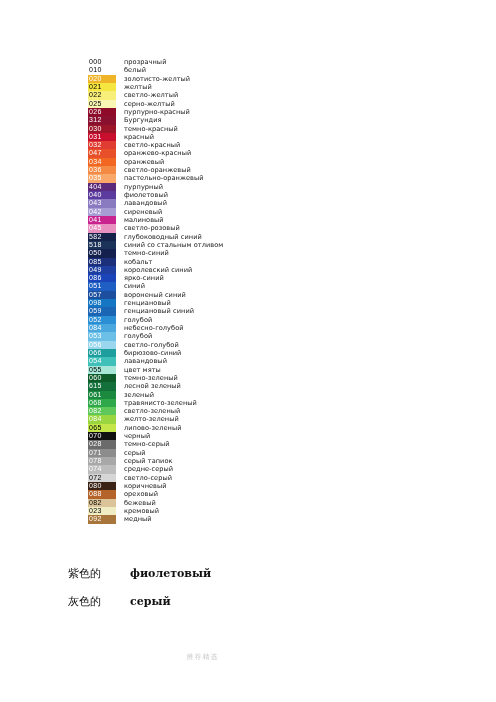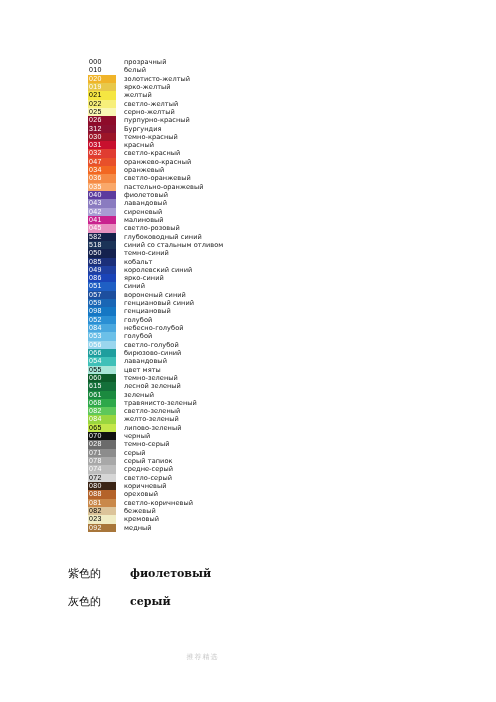--- a/index.html
+++ b/index.html
@@ -118,26 +118,20 @@
         </div>
         <span class="color-name">белый</span>
       </div>
       <div class="color-row">
         <div class="swatch" style="background: rgb(240, 180, 41);">
           <span class="swatch-code" style="color: rgb(255, 255, 255);">020</span>
         </div>
         <span class="color-name">золотисто-желтый</span>
       </div>
       <div class="color-row">
-        <div class="swatch" style="background: rgb(232, 200, 74);">
-          <span class="swatch-code" style="color: rgb(255, 255, 255);">019</span>
-        </div>
-        <span class="color-name">ярко-желтый</span>
-      </div>
-      <div class="color-row">
         <div class="swatch" style="background: rgb(245, 230, 66);">
           <span class="swatch-code" style="color: rgb(0, 0, 0);">021</span>
         </div>
         <span class="color-name">желтый</span>
       </div>
       <div class="color-row">
         <div class="swatch" style="background: rgb(247, 239, 122);">
           <span class="swatch-code" style="color: rgb(0, 0, 0);">022</span>
         </div>
         <span class="color-name">светло-желтый</span>
@@ -196,20 +190,26 @@
         </div>
         <span class="color-name">светло-оранжевый</span>
       </div>
       <div class="color-row">
         <div class="swatch" style="background: rgb(249, 168, 106);">
           <span class="swatch-code" style="color: rgb(255, 255, 255);">035</span>
         </div>
         <span class="color-name">пастельно-оранжевый</span>
       </div>
       <div class="color-row">
+        <div class="swatch" style="background: rgb(91, 42, 122);">
+          <span class="swatch-code" style="color: rgb(255, 255, 255);">404</span>
+        </div>
+        <span class="color-name">пурпурный</span>
+      </div>
+      <div class="color-row">
         <div class="swatch" style="background: rgb(92, 59, 158);">
           <span class="swatch-code" style="color: rgb(255, 255, 255);">040</span>
         </div>
         <span class="color-name">фиолетовый</span>
       </div>
       <div class="color-row">
         <div class="swatch" style="background: rgb(138, 123, 192);">
           <span class="swatch-code" style="color: rgb(255, 255, 255);">043</span>
         </div>
         <span class="color-name">лавандовый</span>
@@ -274,32 +274,32 @@
         </div>
         <span class="color-name">синий</span>
       </div>
       <div class="color-row">
         <div class="swatch" style="background: rgb(29, 79, 158);">
           <span class="swatch-code" style="color: rgb(255, 255, 255);">057</span>
         </div>
         <span class="color-name">вороненый синий</span>
       </div>
       <div class="color-row">
+        <div class="swatch" style="background: rgb(21, 119, 196);">
+          <span class="swatch-code" style="color: rgb(255, 255, 255);">098</span>
+        </div>
+        <span class="color-name">генциановый</span>
+      </div>
+      <div class="color-row">
         <div class="swatch" style="background: rgb(26, 102, 181);">
           <span class="swatch-code" style="color: rgb(255, 255, 255);">059</span>
         </div>
         <span class="color-name">генциановый синий</span>
       </div>
       <div class="color-row">
-        <div class="swatch" style="background: rgb(21, 119, 196);">
-          <span class="swatch-code" style="color: rgb(255, 255, 255);">098</span>
-        </div>
-        <span class="color-name">генциановый</span>
-      </div>
-      <div class="color-row">
         <div class="swatch" style="background: rgb(42, 143, 212);">
           <span class="swatch-code" style="color: rgb(255, 255, 255);">052</span>
         </div>
         <span class="color-name">голубой</span>
       </div>
       <div class="color-row">
         <div class="swatch" style="background: rgb(74, 168, 223);">
           <span class="swatch-code" style="color: rgb(255, 255, 255);">084</span>
         </div>
         <span class="color-name">небесно-голубой</span>
@@ -416,26 +416,20 @@
         <div class="swatch" style="background: rgb(59, 36, 21);">
           <span class="swatch-code" style="color: rgb(255, 255, 255);">080</span>
         </div>
         <span class="color-name">коричневый</span>
       </div>
       <div class="color-row">
         <div class="swatch" style="background: rgb(180, 99, 42);">
           <span class="swatch-code" style="color: rgb(255, 255, 255);">088</span>
         </div>
         <span class="color-name">ореховый</span>
-      </div>
-      <div class="color-row">
-        <div class="swatch" style="background: rgb(201, 136, 74);">
-          <span class="swatch-code" style="color: rgb(255, 255, 255);">081</span>
-        </div>
-        <span class="color-name">светло-коричневый</span>
       </div>
       <div class="color-row">
         <div class="swatch" style="background: rgb(220, 196, 154);">
           <span class="swatch-code" style="color: rgb(0, 0, 0);">082</span>
         </div>
         <span class="color-name">бежевый</span>
       </div>
       <div class="color-row">
         <div class="swatch" style="background: rgb(240, 236, 196);">
           <span class="swatch-code" style="color: rgb(0, 0, 0);">023</span>

